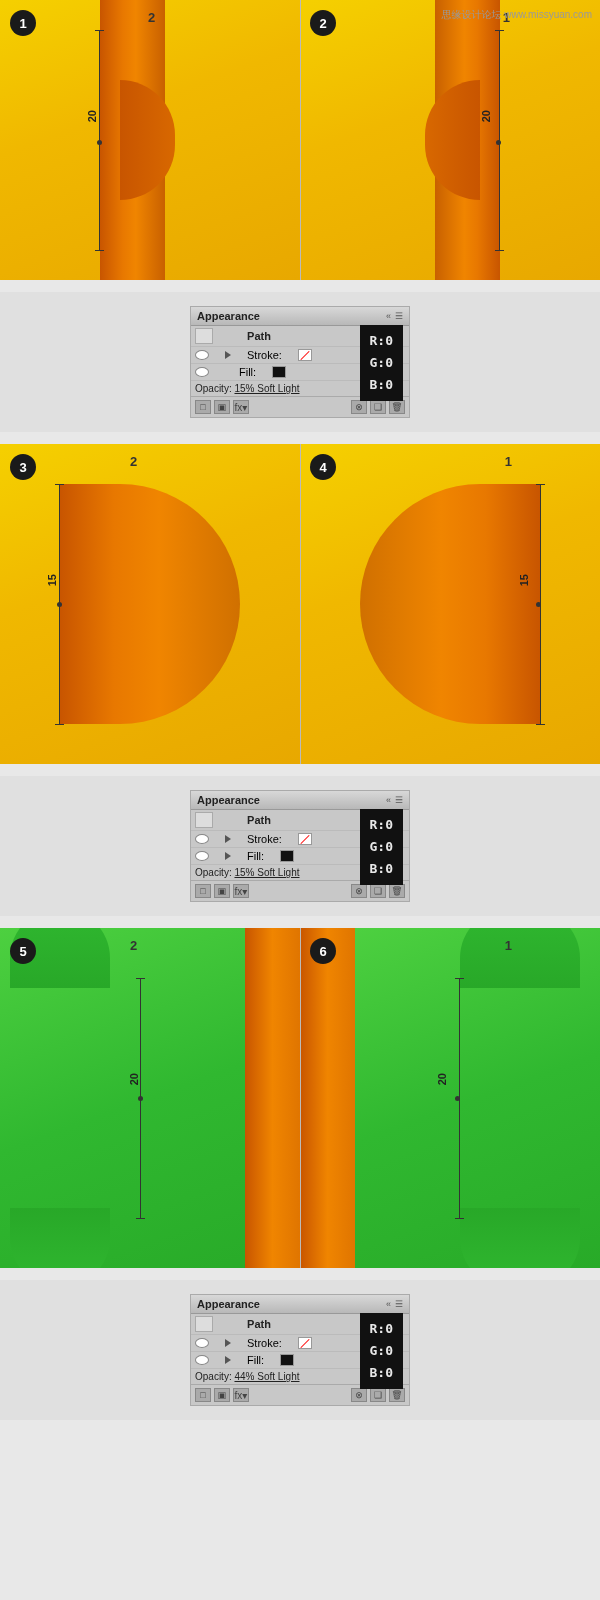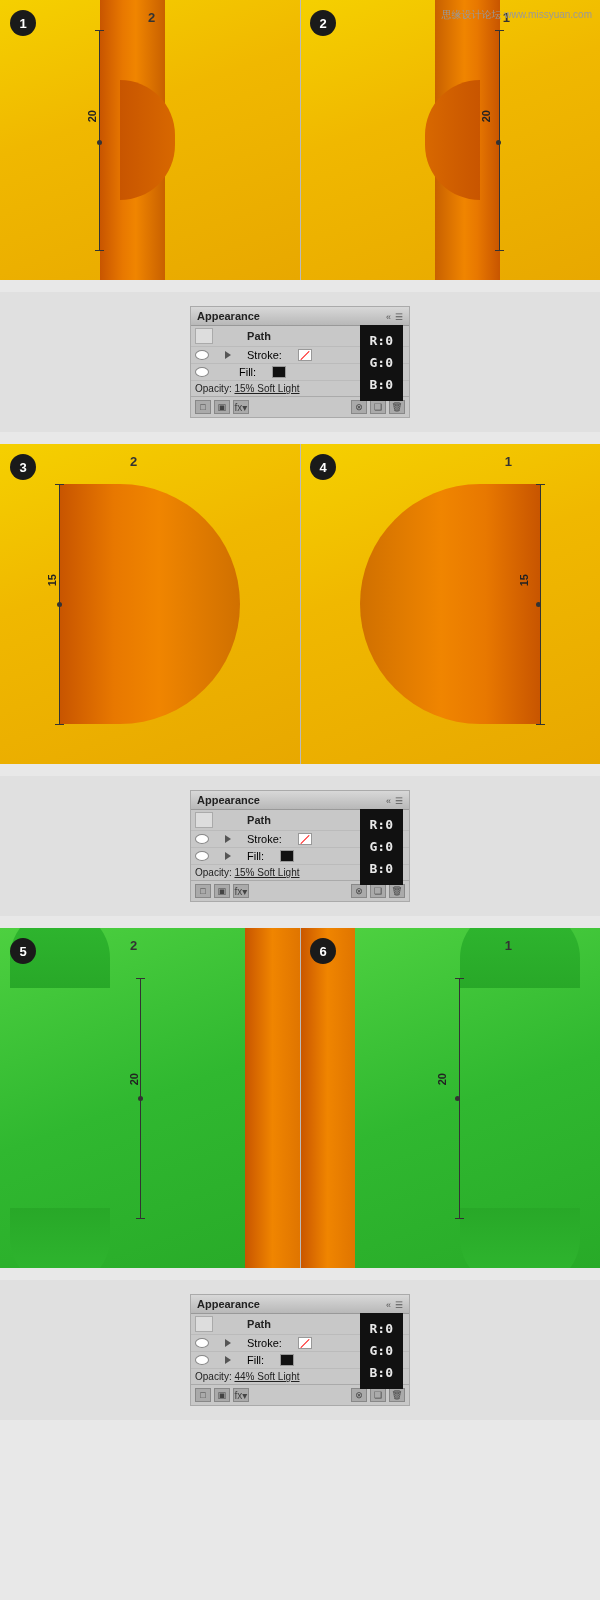--- a/index.html
+++ b/index.html
@@ -91,21 +91,21 @@
       border: 1px solid #aaa;
       margin: 8px auto;
       font-size: 11px;
       position: relative;
     }
 
     .panel-header {
       background: linear-gradient(to bottom, #d8d8d8, #b8b8b8);
       padding: 3px 6px;
       display: flex;
-      align-items: flex-end;
+      align-items: center;
       justify-content: space-between;
       border-bottom: 1px solid #999;
     }
 
     .panel-title {
       font-weight: bold;
       font-size: 11px;
       color: #222;
     }
 

